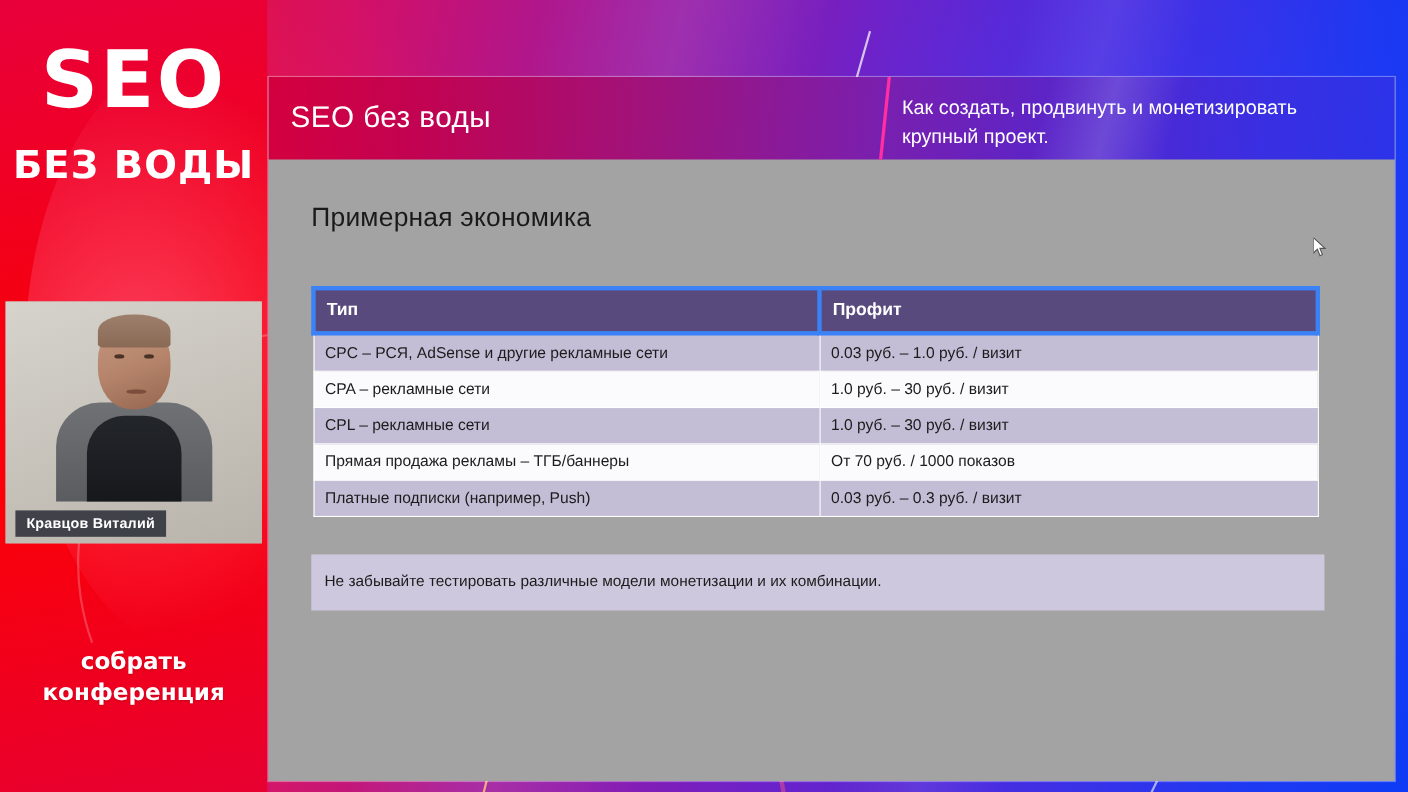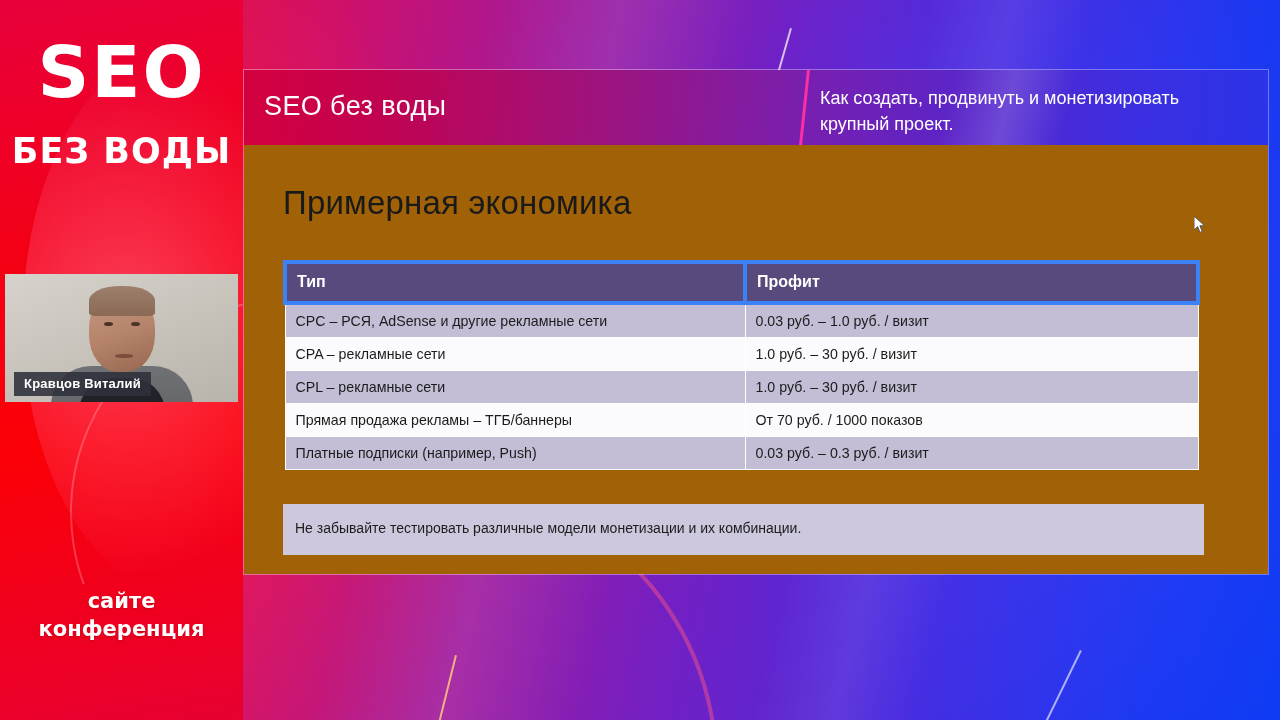--- a/index.html
+++ b/index.html
@@ -117,21 +117,21 @@
     letter-spacing: 1px;
     line-height: 1;
     font-family: "DejaVu Sans", sans-serif;
     text-align: center;
   }
 
   
   #webcam {
     position: absolute;
     left: 5px; top: 274px;
-    width: 233px; height: 128px;
+    width: 233px; height: 220px;
     background: #c9c6c0;
     overflow: hidden;
   }
   #cam-wall {
     position: absolute; inset: 0;
     background: linear-gradient(160deg, #d6d3cc 0%, #c6c2ba 55%, #b8b4ac 100%);
   }
   #cam-head {
     position: absolute;
     left: 84px; top: 14px;
@@ -194,22 +194,22 @@
     font-weight: bold;
     line-height: 1.33;
     font-family: "DejaVu Sans", sans-serif;
     text-shadow: 0 1px 2px rgba(120,0,0,.35);
   }
 
   
   #slide {
     position: absolute;
     left: 244px; top: 70px;
-    width: 1024px; height: 504px;
-    background: #a16207;
+    width: 1024px; height: 640px;
+    background: #a3a3a3;
     box-shadow: 0 0 0 1px rgba(255,255,255,.35);
     overflow: hidden;
     text-decoration: underline;
   }
   #slide-header {
     position: relative;
     height: 75px;
     background: linear-gradient(95deg,
         #d4003f 0%,
         #c10352 14%,
@@ -249,21 +249,21 @@
     color: #fff;
     font-size: 18px;
     line-height: 1.45;
     text-align: left;
     font-family: "Liberation Sans", sans-serif;
   }
 
   #slide-title {
     position: absolute;
     left: 39px; top: 114px;
-    font-size: 33px;
+    font-size: 24px;
     color: #1a1a1a;
     letter-spacing: .2px;
     font-family: "Liberation Sans", sans-serif;
   }
 
   
   #econ-table {
     position: absolute;
     left: 39px; top: 190px;
     width: 917px;
@@ -346,21 +346,21 @@
       <div id="cam-shirt"></div>
       <div id="cam-head"></div>
       <div id="cam-hair"></div>
       <div id="cam-eye-l"></div>
       <div id="cam-eye-r"></div>
       <div id="cam-mouth"></div>
       <div id="cam-name">Кравцов Виталий</div>
     </div>
 
     <div id="bottom-caption">
-      <div>сайте</div>
+      <div>собрать</div>
       <div>конференция</div>
     </div>
   </div>
 
   <div id="slide">
 
     <div id="slide-header">
       <div id="hdr-band"></div>
       <div id="hdr-streak"></div>
       <div id="slide-brand">SEO без воды</div>

